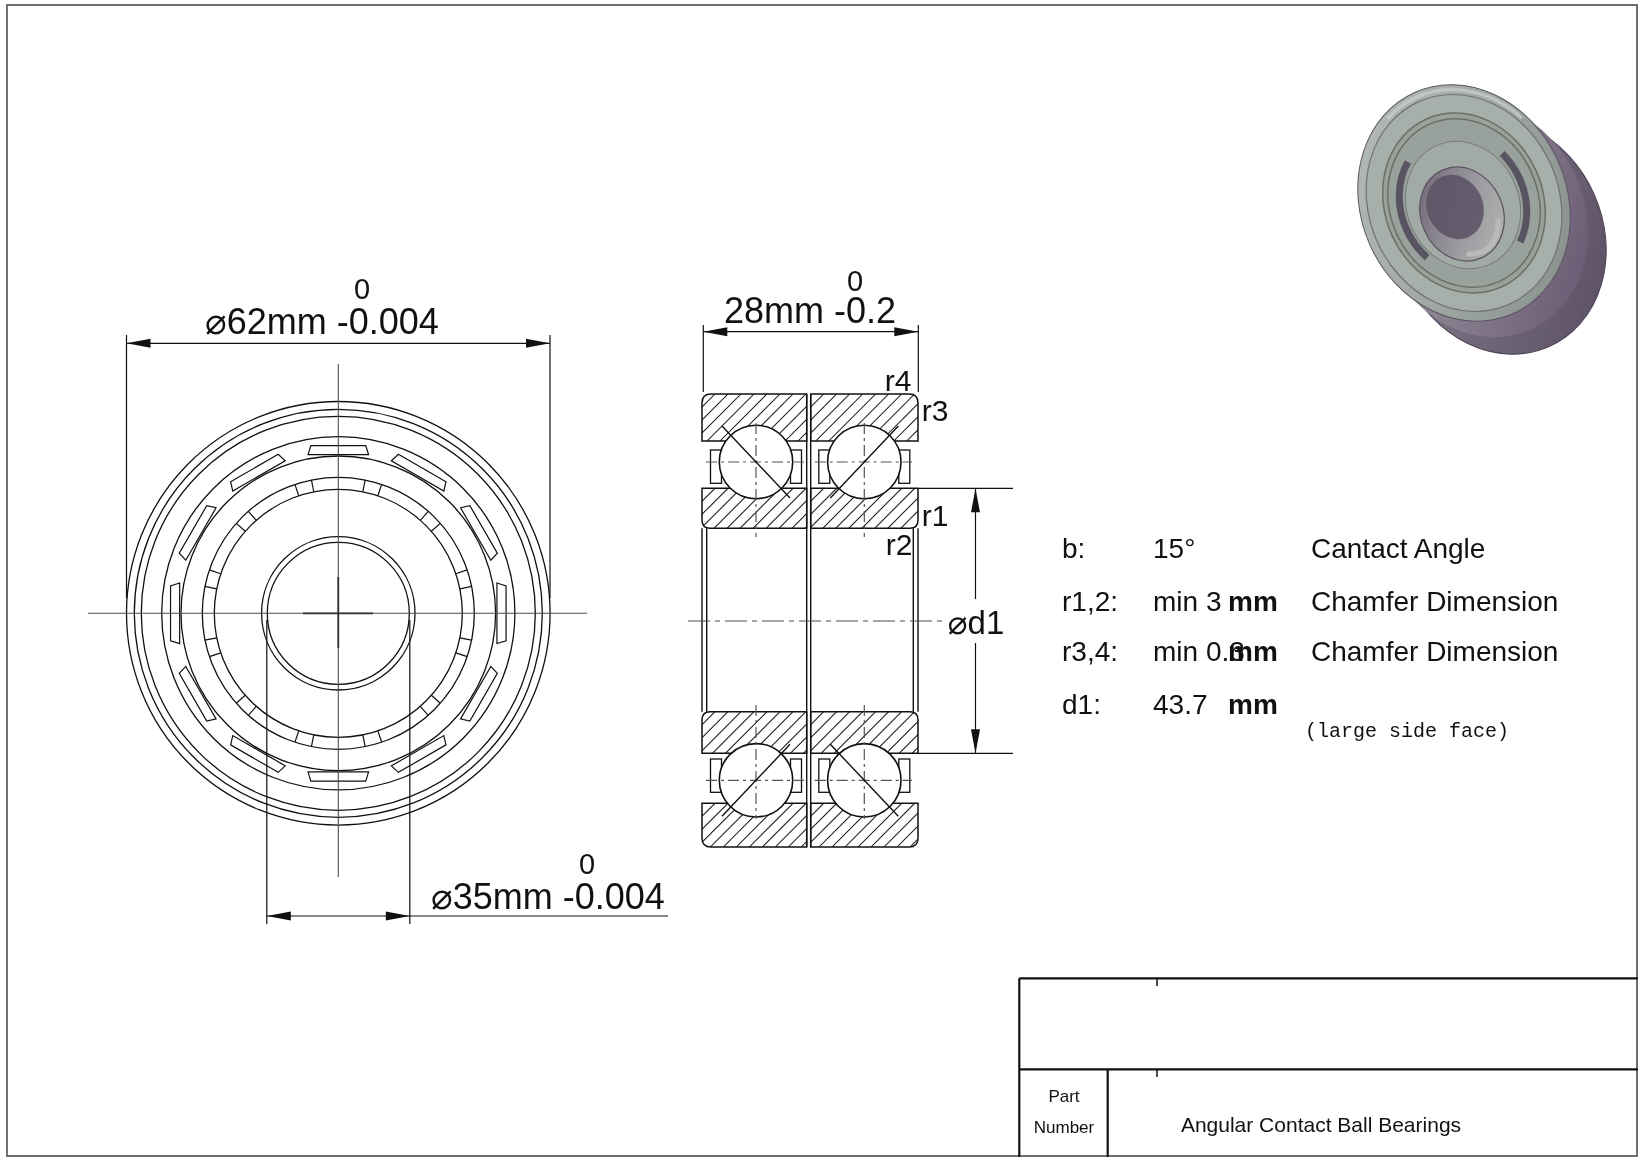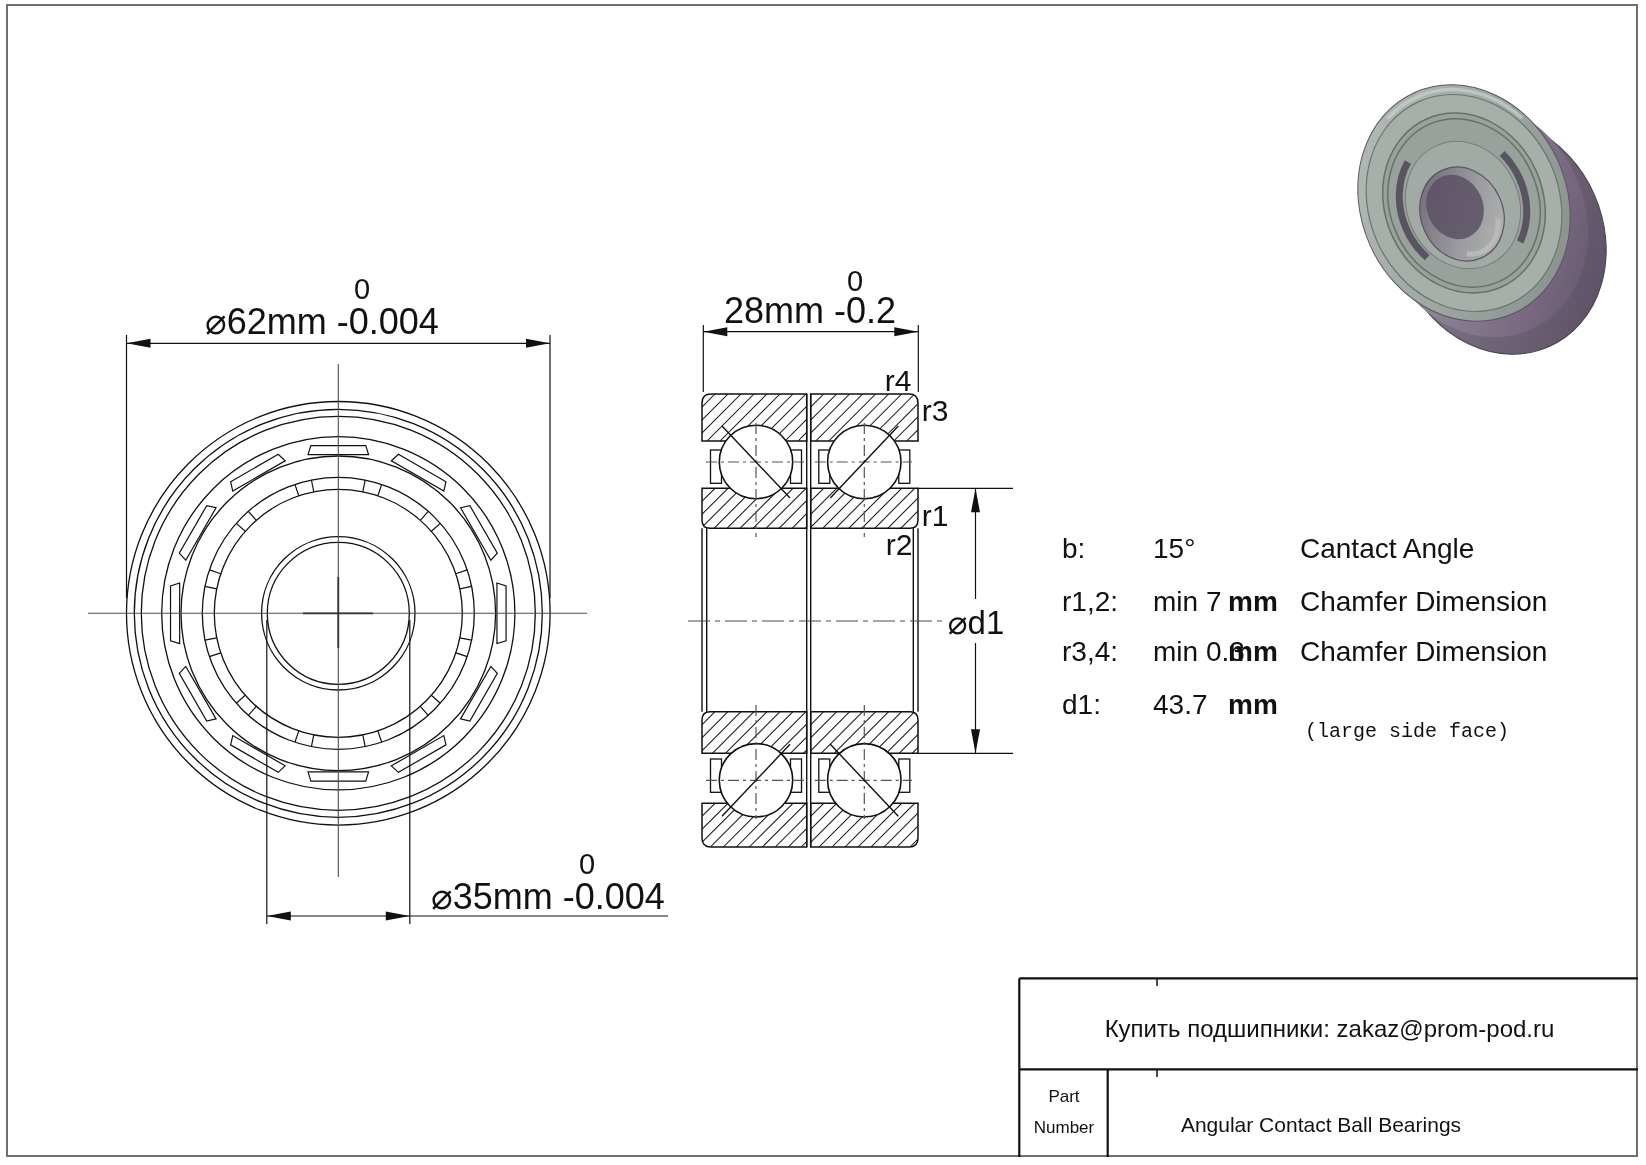--- a/index.html
+++ b/index.html
@@ -8,21 +8,21 @@
   .page-border{position:absolute;left:6px;top:4px;width:1632px;height:1153px;
         border:2px solid #6f6f6f;box-sizing:border-box;}
   svg{position:absolute;left:0;top:0;}
   svg text{font-family:"Liberation Sans","DejaVu Sans",sans-serif;fill:#111;}
   .dim-main{font-size:36px;}
   .dim-tol{font-size:29px;}
   .r-label{font-size:30px;}
   .d1-label{font-size:33px;}
   .spec-row{position:absolute;left:1062px;width:584px;height:32px;font-size:28px;white-space:nowrap;}
   .spec-row span{position:absolute;top:0;}
-  .sc1{left:0;}  .sc2{left:63px;margin-left:28px;}  .sc3{left:166px;font-weight:bold;}  .sc4{left:238px;text-align:right;}
+  .sc1{left:0;}  .sc2{left:63px;margin-left:28px;}  .sc3{left:166px;font-weight:bold;}  .sc4{left:249px;text-align:right;}
   .spec-desc2{position:absolute;left:1305px;top:720px;font-size:20px;white-space:nowrap;font-family:Liberation Mono, monospace;}
   .tb-contact{position:absolute;left:1021px;top:1015px;width:617px;text-align:center;
         font-size:24px;white-space:nowrap;}
   .tb-partlabel{position:absolute;left:1021px;top:1081px;width:86px;text-align:center;
         font-size:17px;line-height:31px;}
   .tb-pn{position:absolute;left:1110px;top:1078px;width:392px;text-align:center;font-size:27px;white-space:nowrap;}
   .tb-type{position:absolute;left:1110px;top:1113px;width:392px;text-align:center;font-size:21px;white-space:nowrap;padding-left:15px;}
 </style>
 </head>
 <body>
@@ -382,36 +382,35 @@
   </svg>
 
   <div class="spec-row" style="top:533px">
     <span class="sc1">b:</span>
     <span class="sc2">15°</span>
     <span class="sc3"></span>
     <span class="sc4">Cantact Angle</span>
   </div>
   <div class="spec-row" style="top:586px">
     <span class="sc1">r1,2:</span>
-    <span class="sc2">min 7</span>
+    <span class="sc2">min 3</span>
     <span class="sc3">mm</span>
     <span class="sc4">Chamfer Dimension</span>
   </div>
   <div class="spec-row" style="top:636px">
     <span class="sc1">r3,4:</span>
     <span class="sc2">min 0.3</span>
     <span class="sc3">mm</span>
     <span class="sc4">Chamfer Dimension</span>
   </div>
   <div class="spec-row" style="top:689px">
     <span class="sc1">d1:</span>
     <span class="sc2">43.7</span>
     <span class="sc3">mm</span>
   </div>
   <div class="spec-desc2">(large side face)</div>
 
-  <div class="tb-contact">Купить подшипники: zakaz@prom-pod.ru</div>
   <div class="tb-partlabel">
     <div>Part</div>
     <div>Number</div>
   </div>
   <div class="tb-type">Angular Contact Ball Bearings</div>
 </div>
 
 </body></html>

